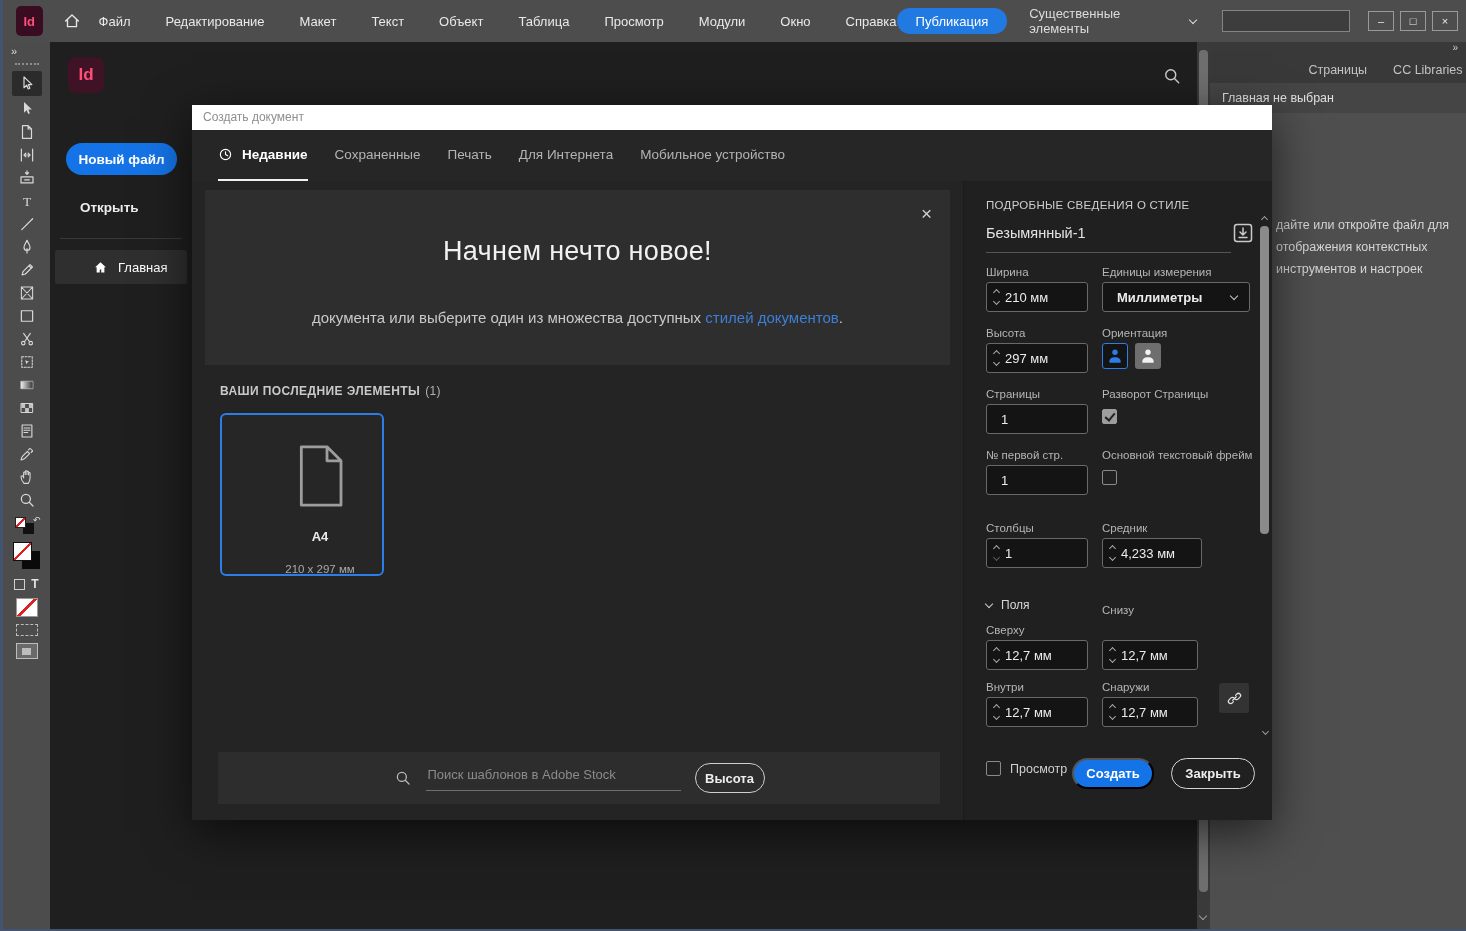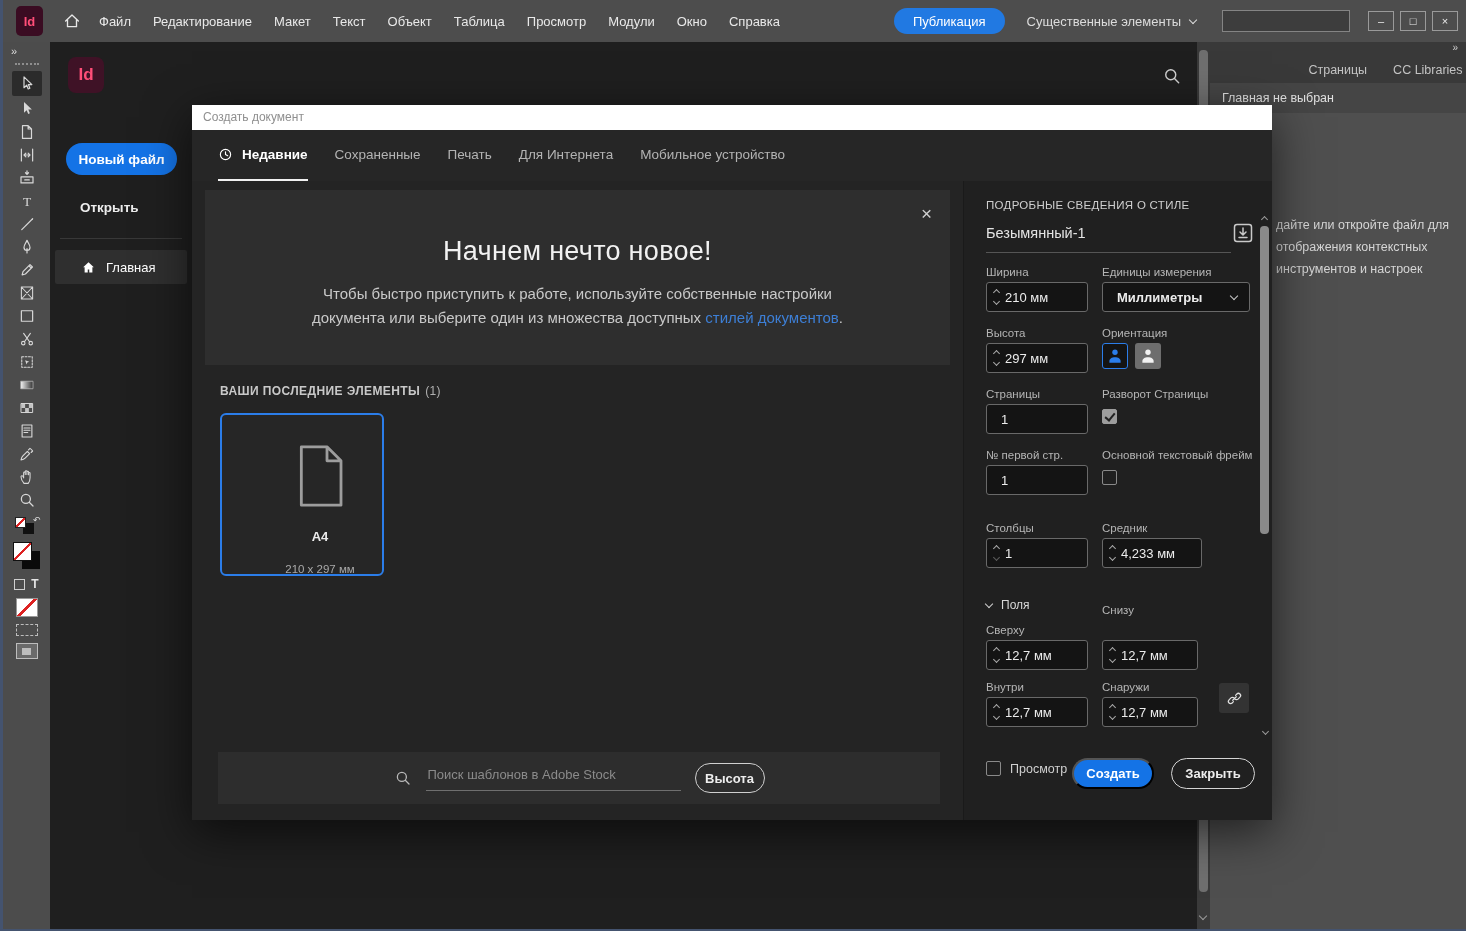--- a/index.html
+++ b/index.html
@@ -8,21 +8,21 @@
     font-family: "Liberation Sans", sans-serif;
     background:#1f1f1f; position:relative; color:#ddd;
   }
   body::before{content:"";position:absolute;left:0;top:0;bottom:0;width:3px;background:#44536f;z-index:99;}
   body::after{content:"";position:absolute;left:0;right:0;bottom:0;height:2px;background:#44536f;z-index:99;}
 
   
   .menubar{position:absolute;left:0;top:0;width:1466px;height:42px;background:#4d4d4d;display:flex;align-items:center;padding-left:16px;z-index:60;}
   .logo-id{width:27px;height:30px;border-radius:5px;background:#3a0c22;color:#ff4e78;font-weight:bold;font-size:13px;display:flex;align-items:center;justify-content:center;}
   .mb-home{margin:0 18px 0 20px;color:#e8e8e8;display:flex;}
-  .menu{display:flex;gap:22px;font-size:13px;color:#e9e9e9;}
+  .menu{display:flex;gap:35px;font-size:13px;color:#e9e9e9;}
   .mi{cursor:default;white-space:nowrap;}
   .pill{border:none;border-radius:14px;font-size:13px;display:inline-flex;align-items:center;justify-content:center;cursor:default;}
   .publish{margin-left:auto;height:26px;padding:0 19px;background:#2179e2;color:#fff;}
   .workspace{margin-left:22px;display:flex;align-items:center;gap:9px;font-size:13px;color:#dcdcdc;}
   .chv{display:inline-block;width:6px;height:6px;border-right:1.6px solid currentColor;border-bottom:1.6px solid currentColor;transform:rotate(45deg);margin-top:-3px;}
   .topbar-input{width:128px;height:22px;background:#3d3d3d;border:1px solid #848484;margin-left:26px;color:#eee;font-size:12px;padding:0 6px;outline:none;}
   .win-controls{display:flex;gap:6px;margin-left:18px;margin-right:8px;}
   .wc{width:26px;height:20px;border:1px solid #9a9a9a;color:#ececec;font-size:11px;display:flex;align-items:center;justify-content:center;background:transparent;}
 
   
@@ -52,21 +52,21 @@
   .preview-box i{width:9px;height:7px;background:#bdbdbd;display:block;}
 
   
   .home{position:absolute;left:50px;top:42px;width:1160px;bottom:0;background:#1f1f1f;z-index:1;}
   .home-logo{position:absolute;left:18px;top:15px;width:36px;height:36px;border-radius:8px;background:#3f1226;color:#ff4e78;font-weight:bold;font-size:17px;display:flex;align-items:center;justify-content:center;}
   .home-search{position:absolute;right:28px;top:24px;width:20px;height:20px;color:#cfcfcf;}
   .home-side{position:absolute;left:0;top:63px;width:142px;bottom:0;}
   .new-file{position:absolute;left:16px;top:38px;width:111px;height:32px;border-radius:16px;background:#1473e6;color:#fff;font-size:13.5px;font-weight:bold;}
   .open-btn{position:absolute;left:30px;top:95px;font-size:13.5px;color:#ececec;font-weight:bold;}
   .side-div{position:absolute;left:10px;top:133px;width:122px;border-top:1px solid #383838;}
-  .home-row{position:absolute;left:5px;top:145px;width:132px;height:34px;background:#2f2f2f;border-radius:2px;display:flex;align-items:center;gap:10px;padding-left:26px;color:#fff;font-size:13px;}
+  .home-row{position:absolute;left:5px;top:145px;width:132px;height:34px;background:#2f2f2f;border-radius:2px;display:flex;align-items:center;gap:10px;padding-left:38px;color:#fff;font-size:13px;}
   .home-row .ticon{width:15px;height:15px;}
   .home-scrollbar{position:absolute;right:0;top:0;bottom:0;width:13px;background:#3a3a3a;}
   .home-scrollbar .thumb{position:absolute;left:2px;top:8px;width:9px;height:842px;background:#6f6f6f;border-radius:4px;}
   .home-scrollbar .chv{position:absolute;left:3px;bottom:12px;color:#9a9a9a;}
 
   
   .props{position:absolute;right:0;top:42px;width:256px;bottom:0;background:#4f4f4f;z-index:10;}
   .props-head{height:14px;background:#393939;text-align:right;padding-right:8px;font-size:10px;color:#cfcfcf;line-height:12px;}
   .props-tabs{height:27px;background:#393939;display:flex;overflow:hidden;align-items:stretch;}
   .ptab{padding:0 13px;display:flex;align-items:center;font-size:12.5px;color:#c3c3c3;white-space:nowrap;}
@@ -445,21 +445,21 @@
       <div class="dtab">
         <span>Мобильное устройство</span>
       </div>
     </div>
   <div class="dlg-body">
     <div class="dlg-main">
       <div class="banner">
         <span class="banner-close">×</span>
         <h1>Начнем нечто новое!</h1>
         <p>
-          <span>Чтобы быстро приступить к работе, используйте собственные настройки</span><br>
+          <br>
           <span>документа или выберите один из множества доступных </span><a href="#">стилей документов</a><span>.</span>
         </p>
       </div>
       <div class="recent-head">
         <span>ВАШИ ПОСЛЕДНИЕ ЭЛЕМЕНТЫ</span><em>(1)</em>
       </div>
       <div class="recent-card">
         <svg class="ticon" viewBox="0 0 24 30">
             <use href="#sym-docpage"></use>
           </svg>

